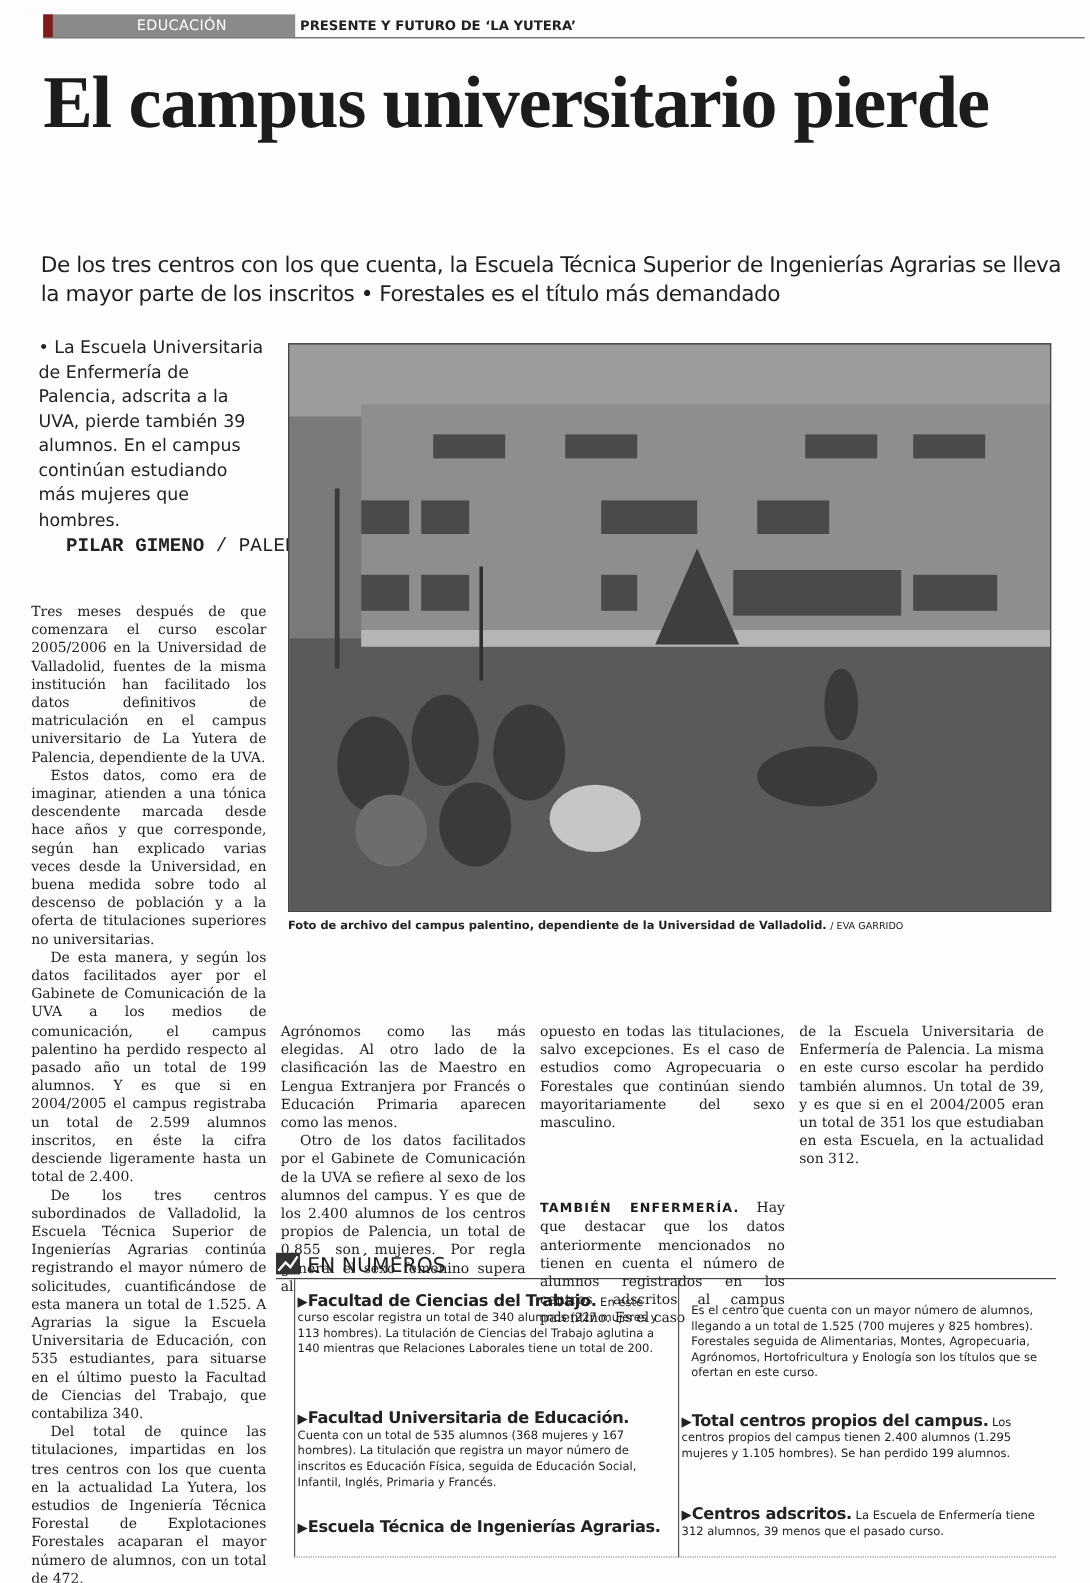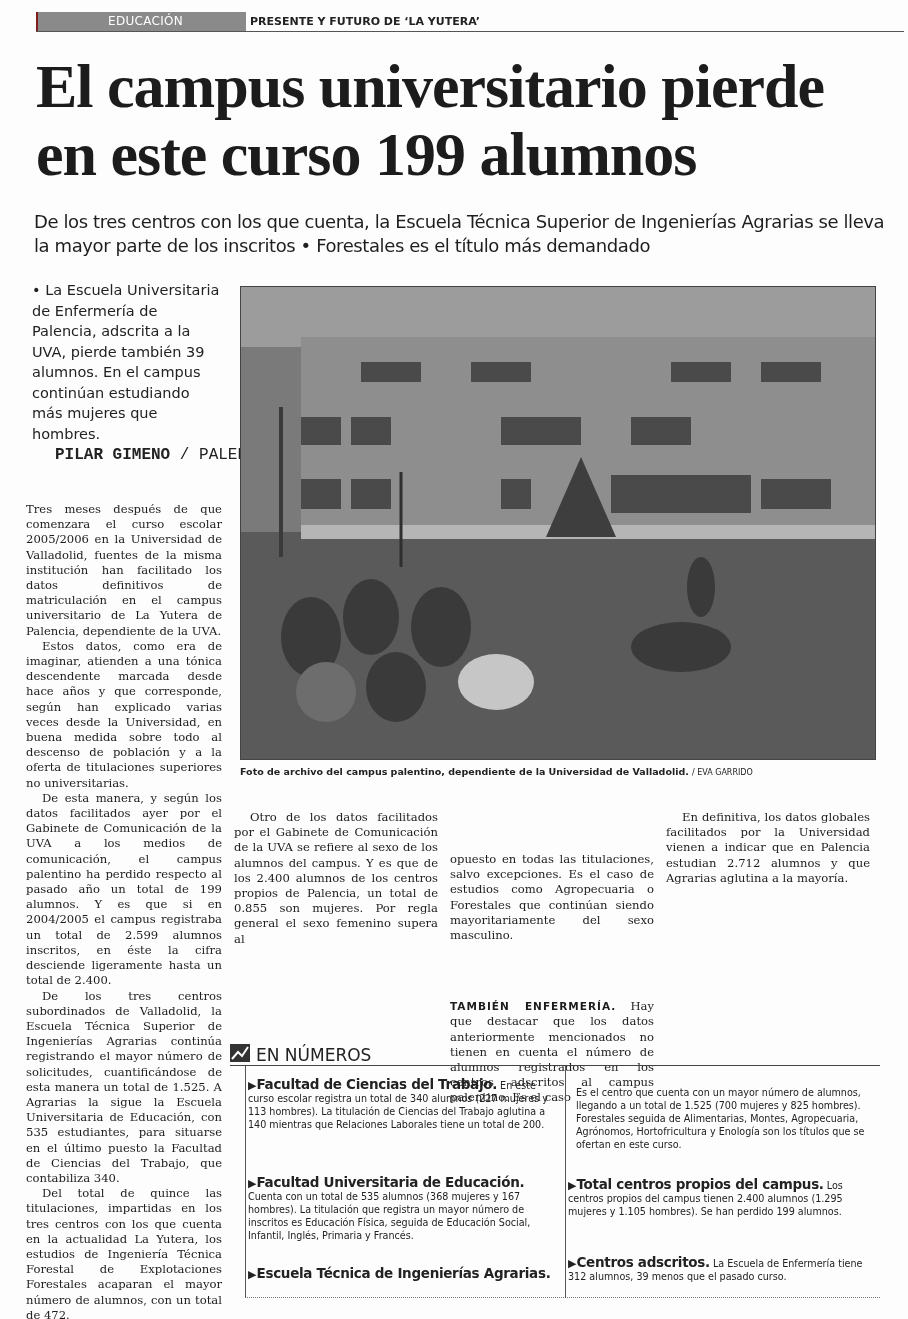--- a/index.html
+++ b/index.html
@@ -2,21 +2,21 @@
 <html><head>
 <meta charset="utf-8">
 <style>
   * { box-sizing: border-box; margin: 0; padding: 0; }
   html, body { width: 908px; height: 1319px; background: #fdfdfd; overflow: hidden; }
   body { position: relative; font-family: "DejaVu Serif", serif; color: #1a1a1a; }
 
   
   .section-bar { position: absolute; left: 36px; top: 12px; width: 868px; height: 20px; border-bottom: 1px solid #555; }
   .section-tag { position: absolute; left: 0; top: 0; width: 210px; height: 19px; background: #8a8a8a;
-    border-left: 2px solid #7f1d1d; }
+    border-left: 8px solid #7f1d1d; }
   .section-tag span { position: absolute; left: 70px; top: 2px; font-family: "DejaVu Sans", sans-serif;
     font-size: 12px; color: #fff; letter-spacing: 0.3px; }
   .section-kicker { position: absolute; left: 214px; top: 3px; font-family: "DejaVu Sans", sans-serif;
     font-size: 11px; font-weight: bold; color: #222; }
 
   
   .headline { position: absolute; left: 36px; top: 52px; width: 860px; font-family: "Liberation Serif", serif;
     font-size: 62px; line-height: 68px; color: #1c1c1c; letter-spacing: -1px; }
   .deck { position: absolute; left: 34px; top: 210px; width: 860px; font-family: "DejaVu Sans", sans-serif;
     font-size: 18px; line-height: 24px; color: #1e1e1e; letter-spacing: -0.4px; }
@@ -68,21 +68,20 @@
 
 <div class="section-bar">
   <div class="section-tag">
       <span>EDUCACIÓN</span>
     </div>
   <div class="section-kicker">PRESENTE Y FUTURO DE ‘LA YUTERA’</div>
 </div>
 
 <h1 class="headline">
   <div>El campus universitario pierde</div>
-  <div>en este curso 199 alumnos</div>
 </h1>
 
 <div class="deck">De los tres centros con los que cuenta, la Escuela Técnica Superior de Ingenierías Agrarias se lleva la mayor parte de los inscritos • Forestales es el título más demandado</div>
 
 <div class="summary">• La Escuela Universitaria de Enfermería de Palencia, adscrita a la UVA, pierde también 39 alumnos. En el campus continúan estudiando más mujeres que hombres.</div>
 
 <div class="byline">
   <b>PILAR GIMENO</b>
   <span>/ PALENCIA</span>
 </div>
@@ -132,34 +131,35 @@
     <ellipse cx="255" cy="395" rx="38" ry="28" fill="#c6c6c6"></ellipse>
     <ellipse cx="85" cy="405" rx="30" ry="30" fill="#6d6d6d"></ellipse>
   </svg>
 </div>
 <div class="caption">
   <b>Foto de archivo del campus palentino, dependiente de la Universidad de Valladolid.</b>
   <span class="credit">/ EVA GARRIDO</span>
 </div>
 
 <div class="col col2">
+  <p class="first">Agrónomos como las más elegidas. Al otro lado de la clasificación las de Maestro en Lengua Extranjera por Francés o Educación Primaria aparecen como las menos.</p>
   <p>Otro de los datos facilitados por el Gabinete de Comunicación de la UVA se refiere al sexo de los alumnos del campus. Y es que de los 2.400 alumnos de los centros propios de Palencia, un total de 0.855 son mujeres. Por regla general el sexo femenino supera al</p>
 </div>
 
 <div class="col col3">
   <p class="first">opuesto en todas las titulaciones, salvo excepciones. Es el caso de estudios como Agropecuaria o Forestales que continúan siendo mayoritariamente del sexo masculino.</p>
   <div class="gap"></div>
   <p class="first">
     <span class="subhead">TAMBIÉN ENFERMERÍA.</span>
     <span>Hay que destacar que los datos anteriormente mencionados no tienen en cuenta el número de alumnos registrados en los centros adscritos al campus palentino. Es el caso</span>
   </p>
 </div>
 
 <div class="col col4">
-  <p>En definitiva, los datos globales facilitados por la Universidad vienen a indicar que en Palencia estudian 2.712 alumnos y que Agrarias aglutina a la mayoría.</p>
+  <p class="first">de la Escuela Universitaria de Enfermería de Palencia. La misma en este curso escolar ha perdido también alumnos. Un total de 39, y es que si en el 2004/2005 eran un total de 351 los que estudiaban en esta Escuela, en la actualidad son 312.</p>
 </div>
 
 <div class="numbers-head">
   <div class="numbers-icon">
     <svg width="20" height="18" viewBox="0 0 20 18">
         <polyline points="2,15 8,8 12,12 18,3" fill="none" stroke="#fff" stroke-width="2"></polyline>
       </svg>
   </div>
   <div class="numbers-title">EN NÚMEROS</div>
 </div>

